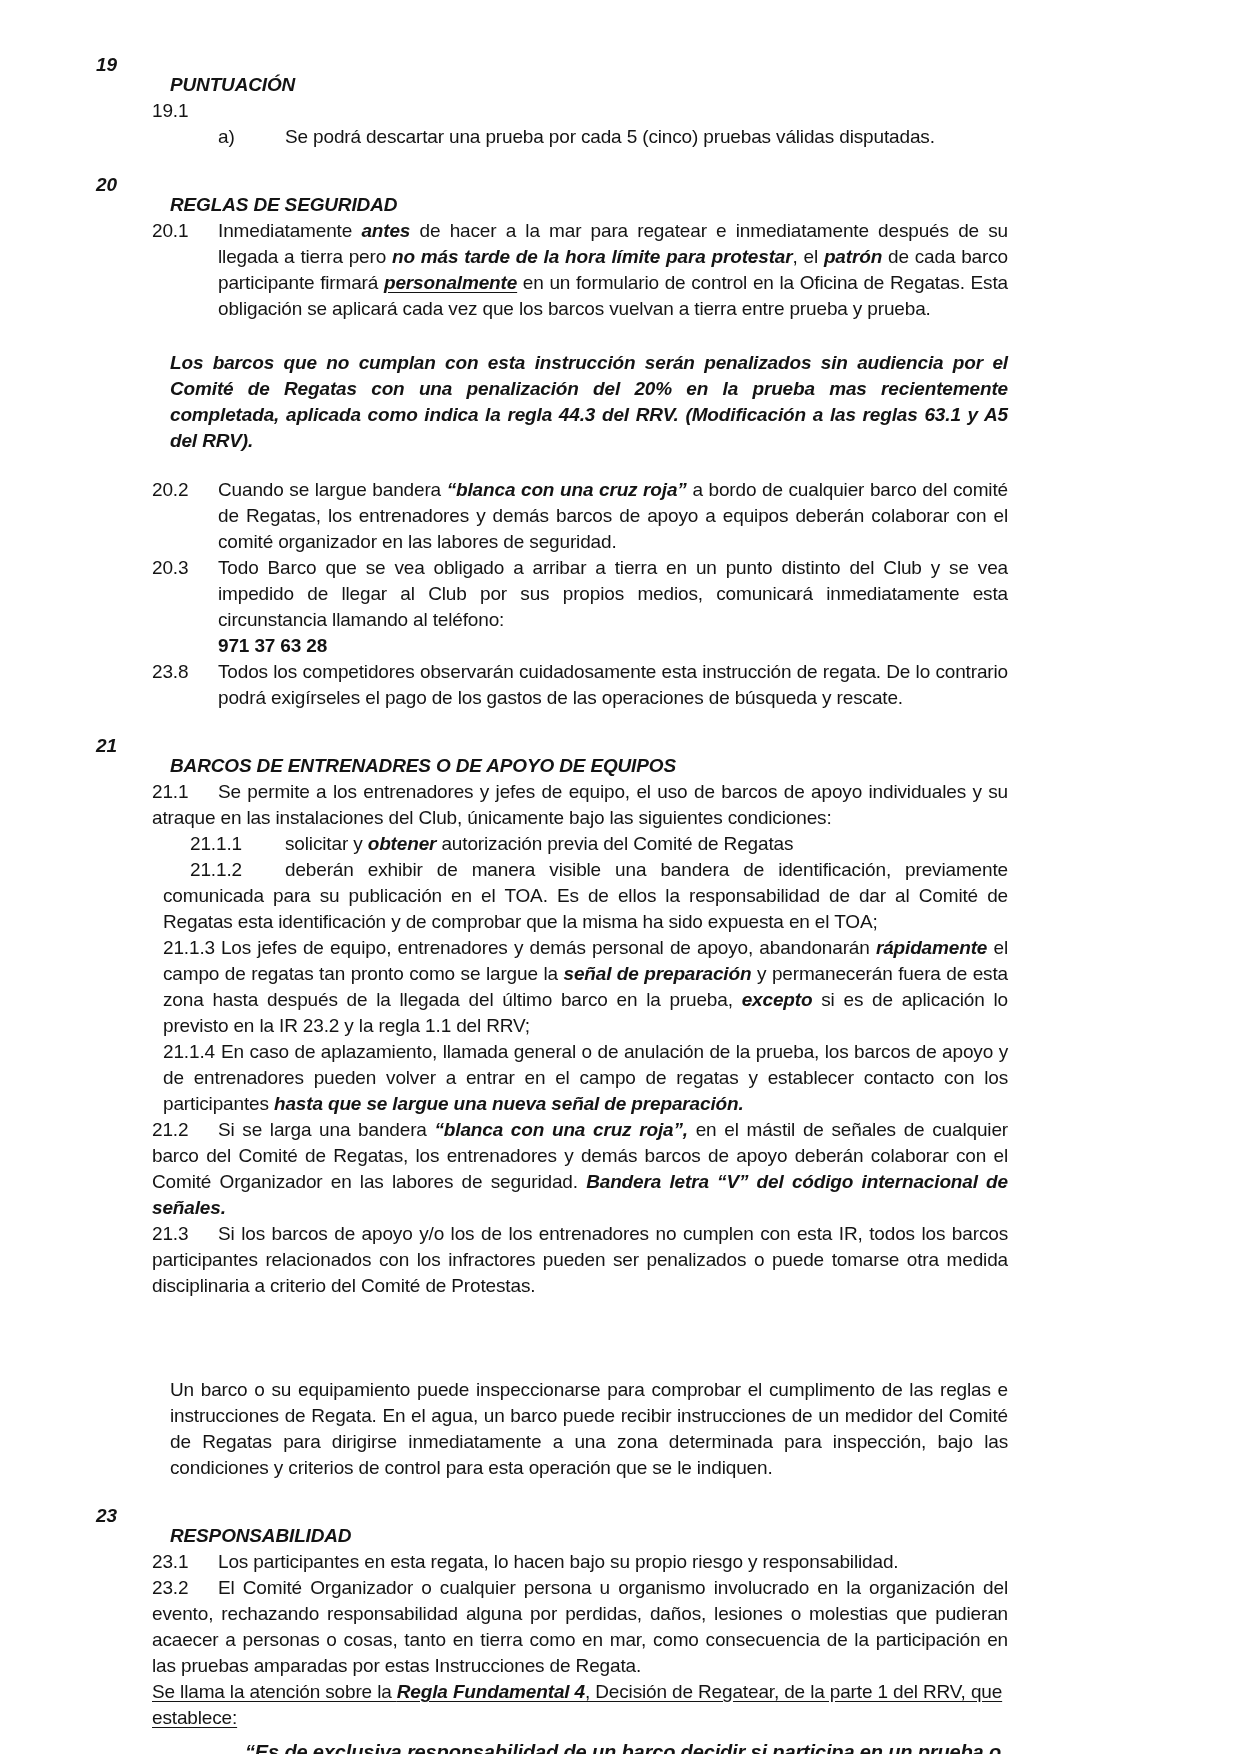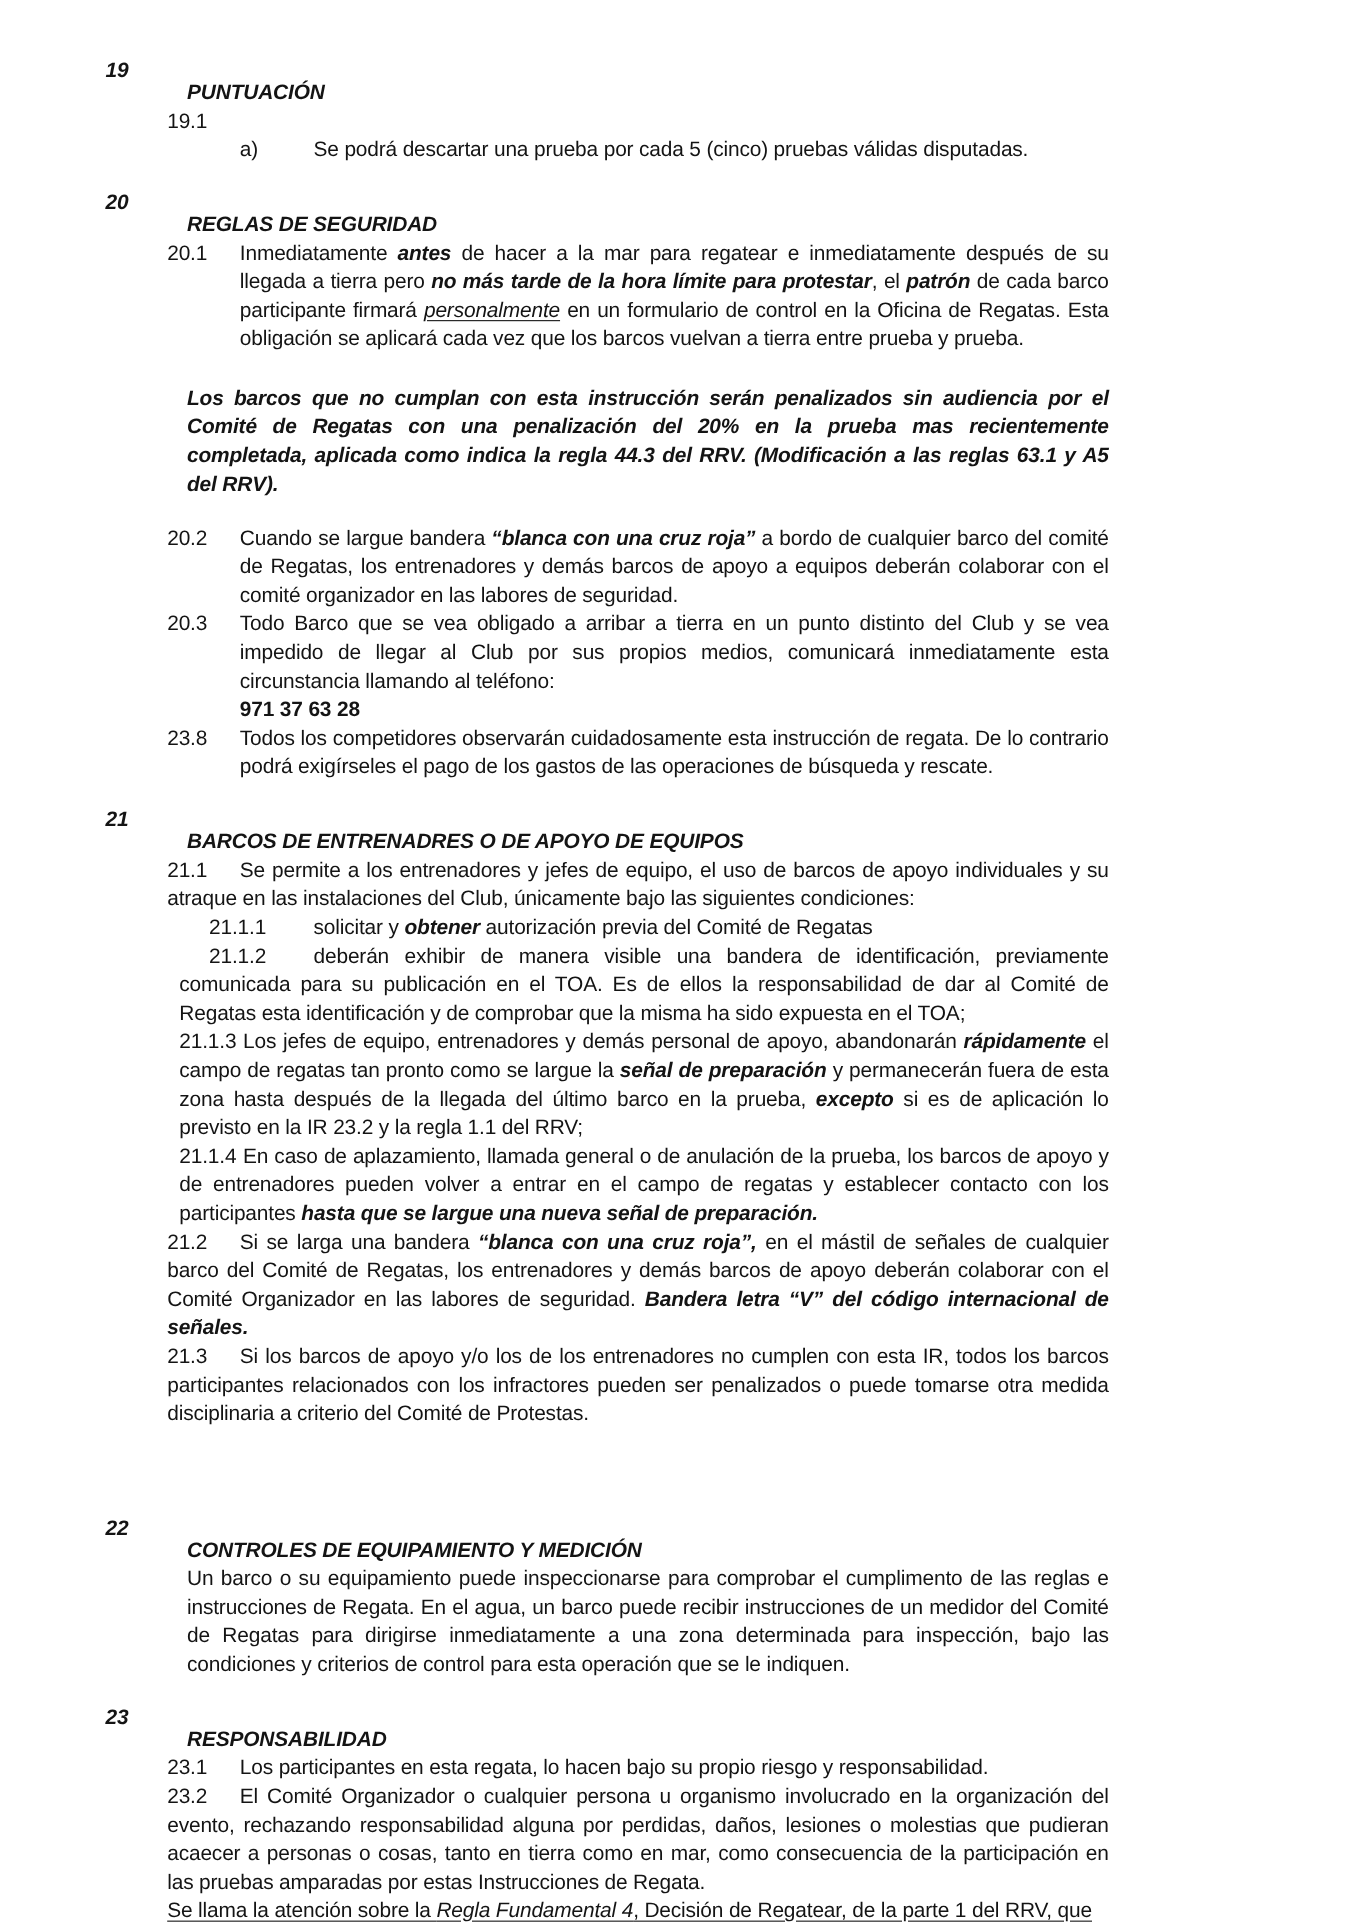--- a/index.html
+++ b/index.html
@@ -12,21 +12,21 @@
     color:#141414;
     padding:52px 86px 40px 90px;
     font-family:"Liberation Sans","DejaVu Sans",sans-serif;
     font-size:19px;
     line-height:26px;
     letter-spacing:-0.15px;
   }
   p{margin:0;}
   .just{text-align:justify;}
   .bi{font-weight:700;font-style:italic;}
-  .biu{font-weight:400;font-style:italic;text-decoration:underline;text-underline-offset:3px;}
+  .biu{font-weight:700;font-style:italic;text-decoration:underline;text-underline-offset:3px;}
   .b{font-weight:700;}
   .u{text-decoration:underline;text-underline-offset:3px;}
   .n{font-weight:400;font-style:normal;}
 
   .sec{margin-top:22px;}
   .sec.first{margin-top:0;}
   .sec.gap-lg{margin-top:78px;}
 
   .sec-head{display:flex;font-weight:700;font-style:italic;}
   .snum{width:80px;flex:none;padding-left:6px;box-sizing:border-box;}
@@ -103,24 +103,20 @@
     <p class="p21"><span class="inum">21.1</span><span class="n">Se permite a los entrenadores y jefes de equipo, el uso de barcos de apoyo individuales y su atraque en las instalaciones del Club, únicamente bajo las siguientes condiciones:</span></p>
     <p class="p211"><span class="inum2">21.1.1</span><span class="n">solicitar y </span><span class="bi">obtener</span><span class="n"> autorización previa del Comité de Regatas</span></p>
     <p class="p211"><span class="inum2">21.1.2</span><span class="n">deberán exhibir de manera visible una bandera de identificación, previamente comunicada para su publicación en el TOA. Es de ellos la responsabilidad de dar al Comité de Regatas esta identificación y de comprobar que la misma ha sido expuesta en el TOA;</span></p>
     <p class="p211"><span class="inumsp">21.1.3</span><span class="n">Los jefes de equipo, entrenadores y demás personal de apoyo, abandonarán </span><span class="bi">rápidamente</span><span class="n"> el campo de regatas tan pronto como se largue la </span><span class="bi">señal de preparación</span><span class="n"> y permanecerán fuera de esta zona hasta después de la llegada del último barco en la prueba, </span><span class="bi">excepto</span><span class="n"> si es de aplicación lo previsto en la IR 23.2 y la regla 1.1 del RRV;</span></p>
     <p class="p211"><span class="inumsp">21.1.4</span><span class="n">En caso de aplazamiento, llamada general o de anulación de la prueba, los barcos de apoyo y de entrenadores pueden volver a entrar en el campo de regatas y establecer contacto con los participantes </span><span class="bi">hasta que se largue una nueva señal de preparación.</span></p>
     <p class="p21"><span class="inum">21.2</span><span class="n">Si se larga una bandera </span><span class="bi">“blanca con una cruz roja”,</span><span class="n"> en el mástil de señales de cualquier barco del Comité de Regatas, los entrenadores y demás barcos de apoyo deberán colaborar con el Comité Organizador en las labores de seguridad. </span><span class="bi">Bandera letra “V” del código internacional de señales.</span></p>
     <p class="p21"><span class="inum">21.3</span><span class="n">Si los barcos de apoyo y/o los de los entrenadores no cumplen con esta IR, todos los barcos participantes relacionados con los infractores pueden ser penalizados o puede tomarse otra medida disciplinaria a criterio del Comité de Protestas.</span></p>
   </section>
 
   <section class="sec gap-lg">
-    <div class="sec-head">
-      <div class="snum">22</div>
-      <div class="stitle">CONTROLES DE EQUIPAMIENTO Y MEDICIÓN</div>
-    </div>
     <p class="body22">Un barco o su equipamiento puede inspeccionarse para comprobar el cumplimento de las reglas e instrucciones de Regata. En el agua, un barco puede recibir instrucciones de un medidor del Comité de Regatas para dirigirse inmediatamente a una zona determinada para inspección, bajo las condiciones y criterios de control para esta operación que se le indiquen.</p>
   </section>
 
   <section class="sec">
     <div class="sec-head">
       <div class="snum">23</div>
       <div class="stitle">RESPONSABILIDAD</div>
     </div>
     <p class="p21"><span class="inum">23.1</span><span class="n">Los participantes en esta regata, lo hacen bajo su propio riesgo y responsabilidad.</span></p>
     <p class="p21"><span class="inum">23.2</span><span class="n">El Comité Organizador o cualquier persona u organismo involucrado en la organización del evento, rechazando responsabilidad alguna por perdidas, daños, lesiones o molestias que pudieran acaecer a personas o cosas, tanto en tierra como en mar, como consecuencia de la participación en las pruebas amparadas por estas Instrucciones de Regata.</span></p>

